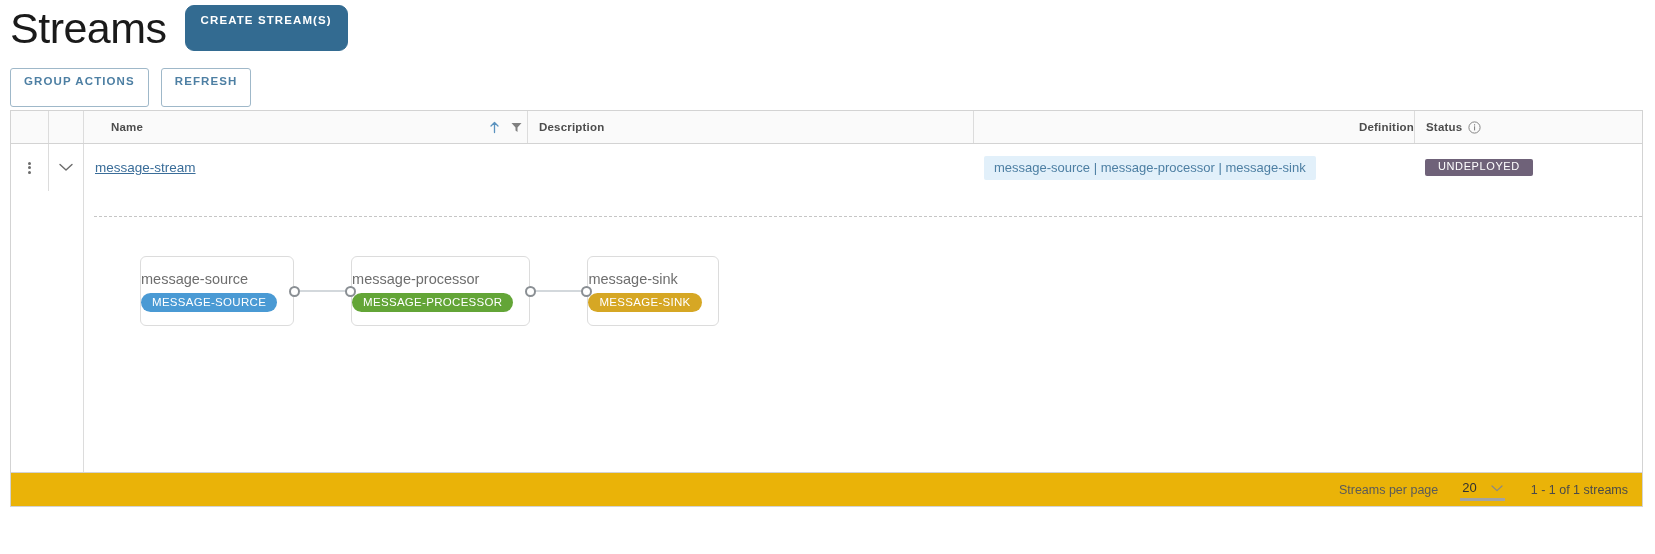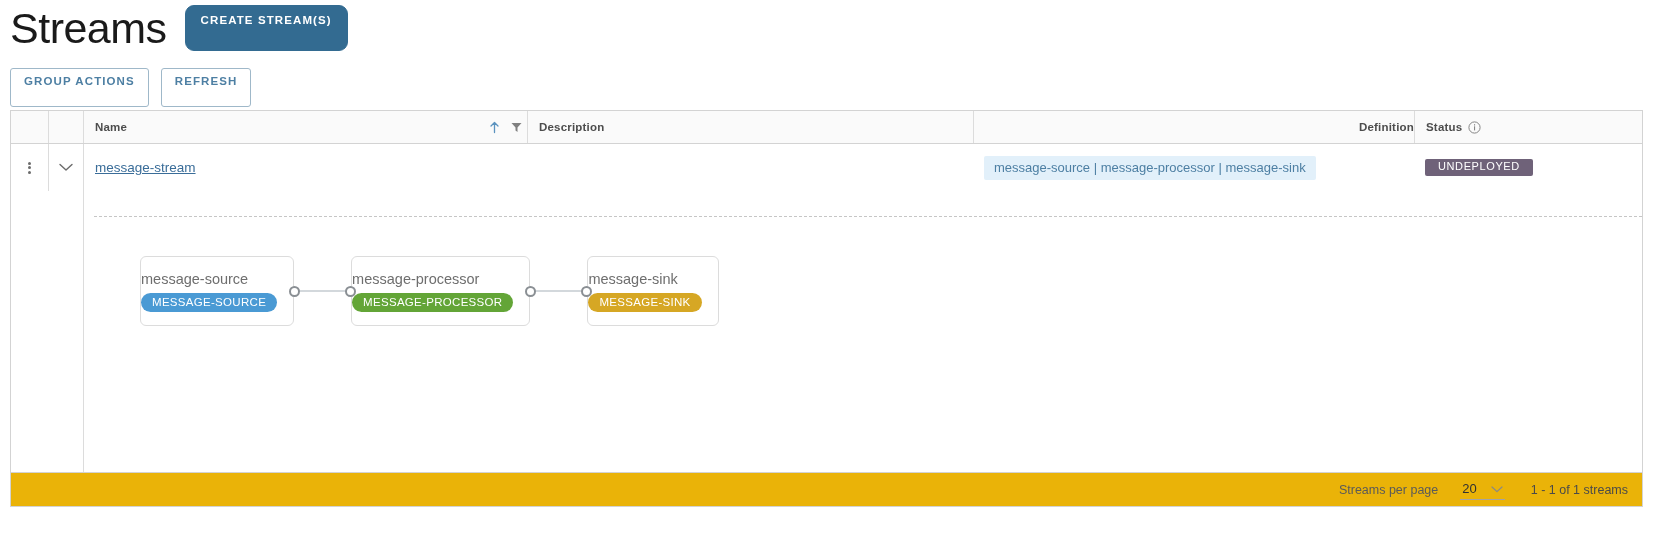--- a/index.html
+++ b/index.html
@@ -96,21 +96,21 @@
     box-sizing: border-box;
     font-size: 11.5px;
     font-weight: bold;
     color: #4d4d4d;
     letter-spacing: 0.2px;
     height: 100%;
   }
   .th-sep { border-left: 1px solid #dcdcdc; }
   .col-kebab { width: 37px; }
   .col-expand { width: 35px; }
-  .col-name { width: 444px; padding-left: 11px; }
+  .col-name { width: 444px; padding-left: 27px; }
   .col-desc { width: 446px; padding-left: 11px; }
   .col-def { width: 441px; padding-left: 11px; justify-content: flex-end; }
   .col-status { flex: 1; padding-left: 11px; }
 
   .name-head-inner {
     display: flex;
     align-items: center;
     width: 100%;
     height: 100%;
   }
@@ -298,21 +298,21 @@
     gap: 22px;
   }
   .foot-label {
     font-size: 12.5px;
     color: #5a5a5a;
   }
   .per-page-select {
     display: flex;
     align-items: center;
     gap: 14px;
-    border-bottom: 1px solid #a3a3a3;
+    border-bottom: 3px solid #a3a3a3;
     padding: 0 2px 2px 2px;
     cursor: pointer;
   }
   .per-page-value {
     font-size: 13px;
     color: #313131;
   }
   .foot-count {
     font-size: 12.5px;
     color: #4a4a4a;

